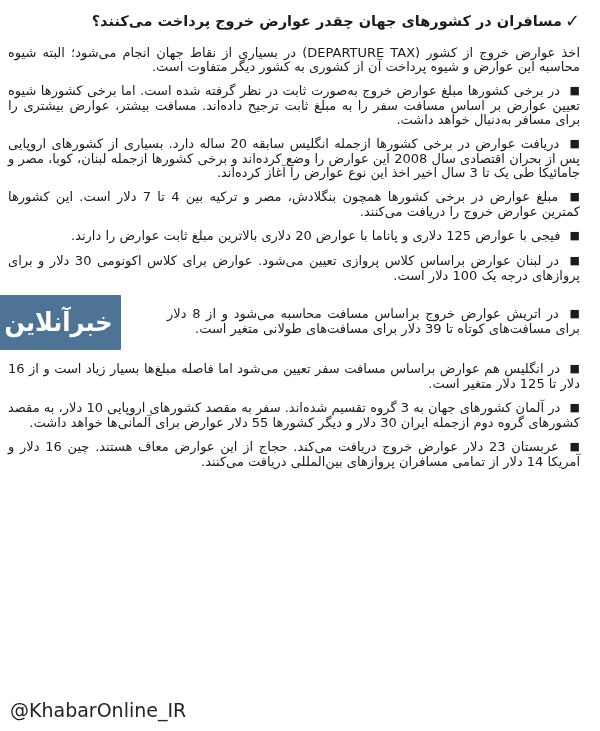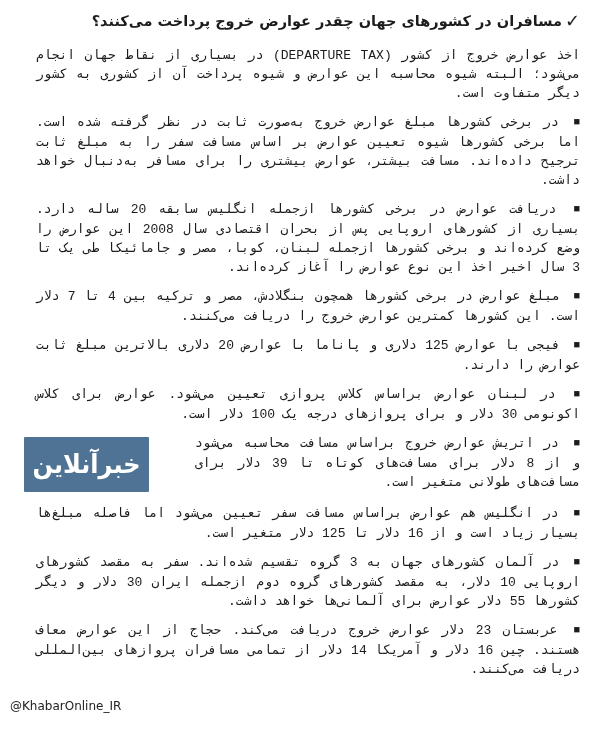--- a/index.html
+++ b/index.html
@@ -3,33 +3,33 @@
 <meta charset="utf-8">
 <style>
   html,body { margin:0; padding:0; }
   body { background:#e9e9e9; }
   .page {
     width:600px; height:731px; box-sizing:border-box;
     margin:0 auto; position:relative; overflow:hidden;
     background:#ffffff; color:#1c1c1c;
     direction:rtl;
     font-family:"DejaVu Sans", sans-serif;
-    padding:6px 20px 0 36px;
+    padding:6px 20px 0 8px;
   }
   .title {
     font-size:14.5px; font-weight:700;
     margin:4px 0 15px 0; text-align:right; line-height:20px;
   }
   .check {
     display:inline-block; font-size:18px; font-weight:700;
     margin-left:3px; transform:translateY(1px);
   }
   .para {
-    font-size:13px; line-height:19px;
-    margin:0 0 10px 0; text-align:justify;font-family:Liberation Mono, monospace;
+    font-size:13px; line-height:14px;
+    margin:0 0 10px 0; text-align:justify;
   }
   .marker {
     display:inline-block; font-size:11px;
     margin-left:5px; transform:translateY(-1px);
   }
   .logo-row {
     display:flex; align-items:center;
     column-gap:46px; margin:2px 0 12px 0;
   }
   .logo-row .para { flex:1 1 auto; margin:0; }
@@ -40,21 +40,21 @@
     border-radius:1px; overflow:hidden;
   }
   .logo-text {
     font-size:24px; font-weight:700; line-height:55px;
     letter-spacing:-1px; transform:scaleY(1.08);
     white-space:nowrap;
   }
   .handle {
     position:absolute; left:10px; top:699px;
     direction:ltr; text-align:left;
-    font-size:12px; color:#222222;
+    font-size:19px; color:#222222;
   }
 </style>
 </head>
 <body>
 
 <div class="page" style="background: rgb(255, 255, 255); color: rgb(28, 28, 28);">
 
   <h1 class="title">
     <span class="check">✓</span><span>مسافران در کشورهای جهان چقدر عوارض خروج پرداخت می‌کنند؟</span>
   </h1>

